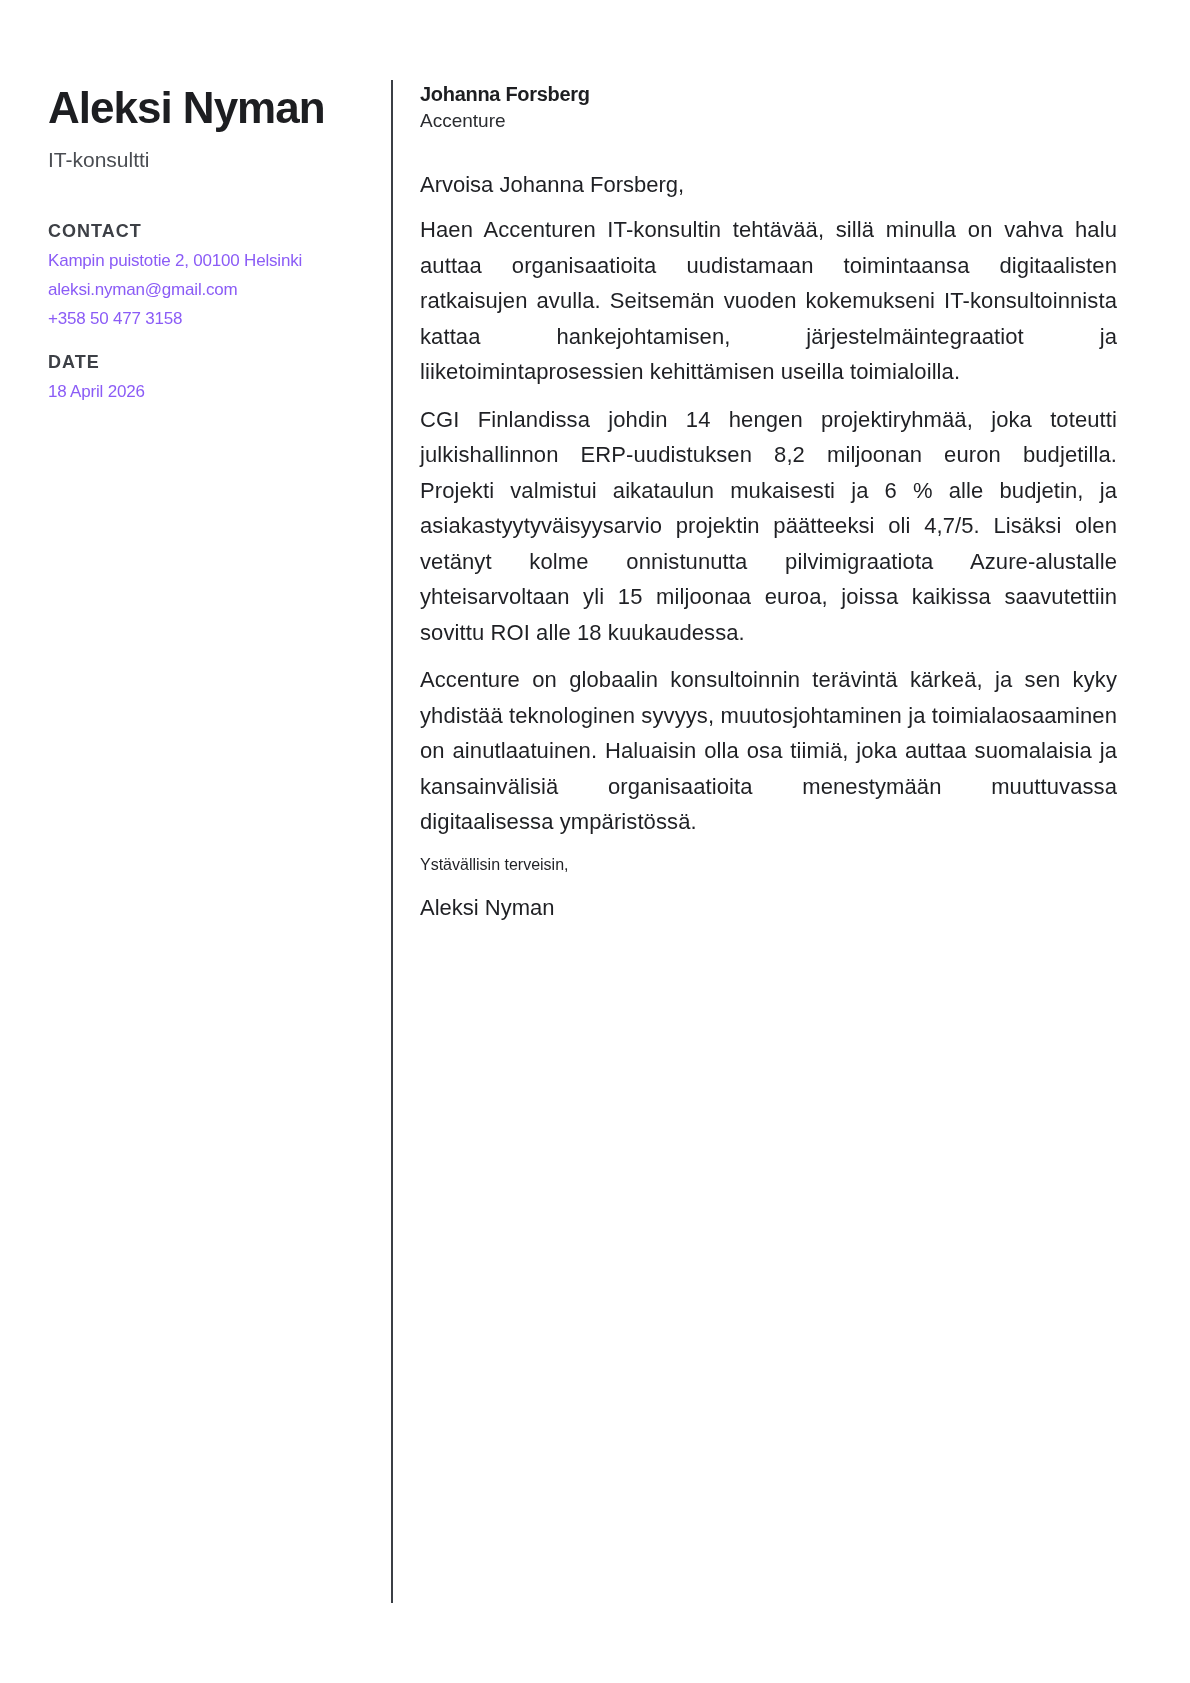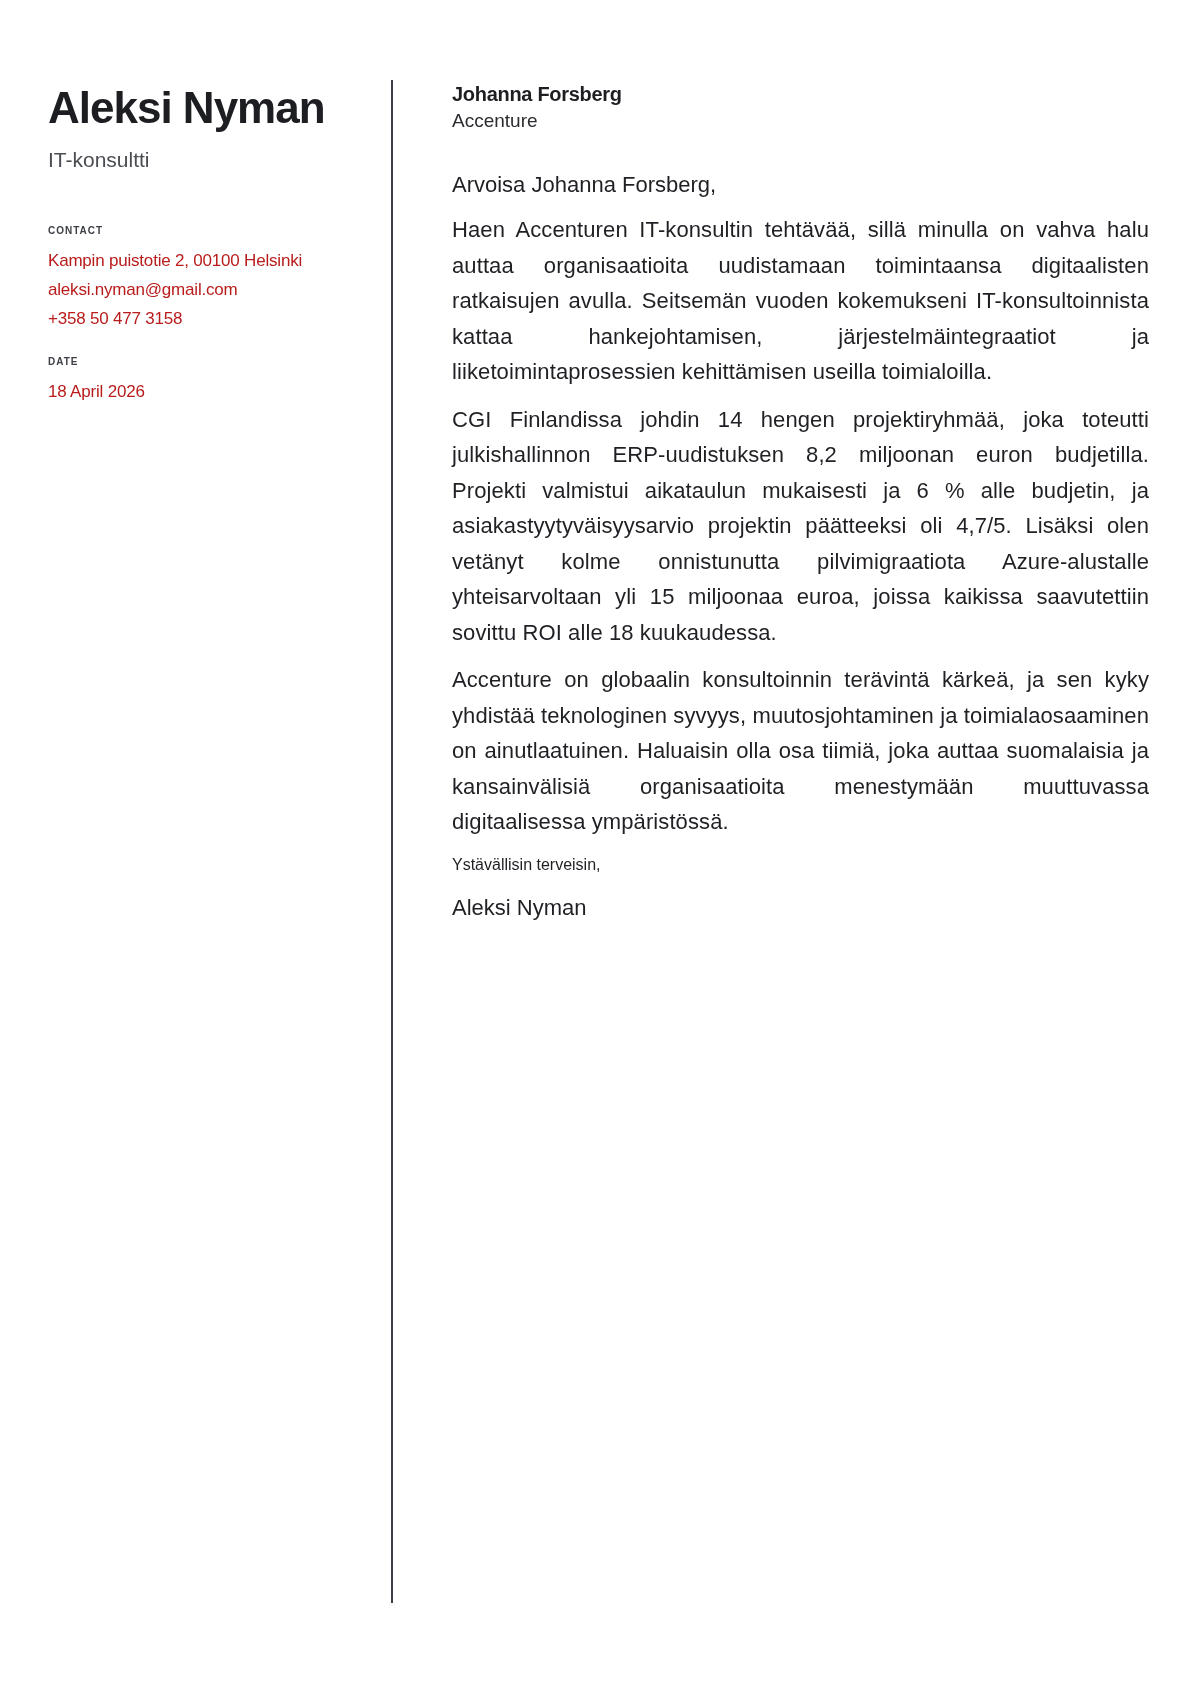--- a/index.html
+++ b/index.html
@@ -29,46 +29,46 @@
       line-height: 56px;
       margin: 0;
     }
     .title {
       font-size: 21px;
       color: #4a4d52;
       line-height: 28px;
       margin-top: 10px;
     }
     .section-label {
-      font-size: 10px;
+      font-size: 18px;
       font-weight: bold;
       color: #3d4046;
       letter-spacing: 1px;
       line-height: 18px;
     }
     .contact-block { margin-top: 48px; }
     .contact-line {
       font-size: 17px;
-      color: #b91c1c;
+      color: #8b5cf6;
       line-height: 29px;
       letter-spacing: -0.2px;
     }
     .contact-lines { margin-top: 6px; }
     .date-block { margin-top: 20px; }
     .divider {
       position: absolute;
       left: 391px;
       top: 80px;
       width: 2px;
       height: 1523px;
       background: #3b3f45;
     }
     .main {
       position: absolute;
-      left: 452px;
+      left: 420px;
       top: 80px;
       width: 697px;
     }
     .recipient-name {
       font-size: 20px;
       font-weight: bold;
       color: #1d1e21;
       line-height: 28px;
       letter-spacing: -0.3px;
     }

